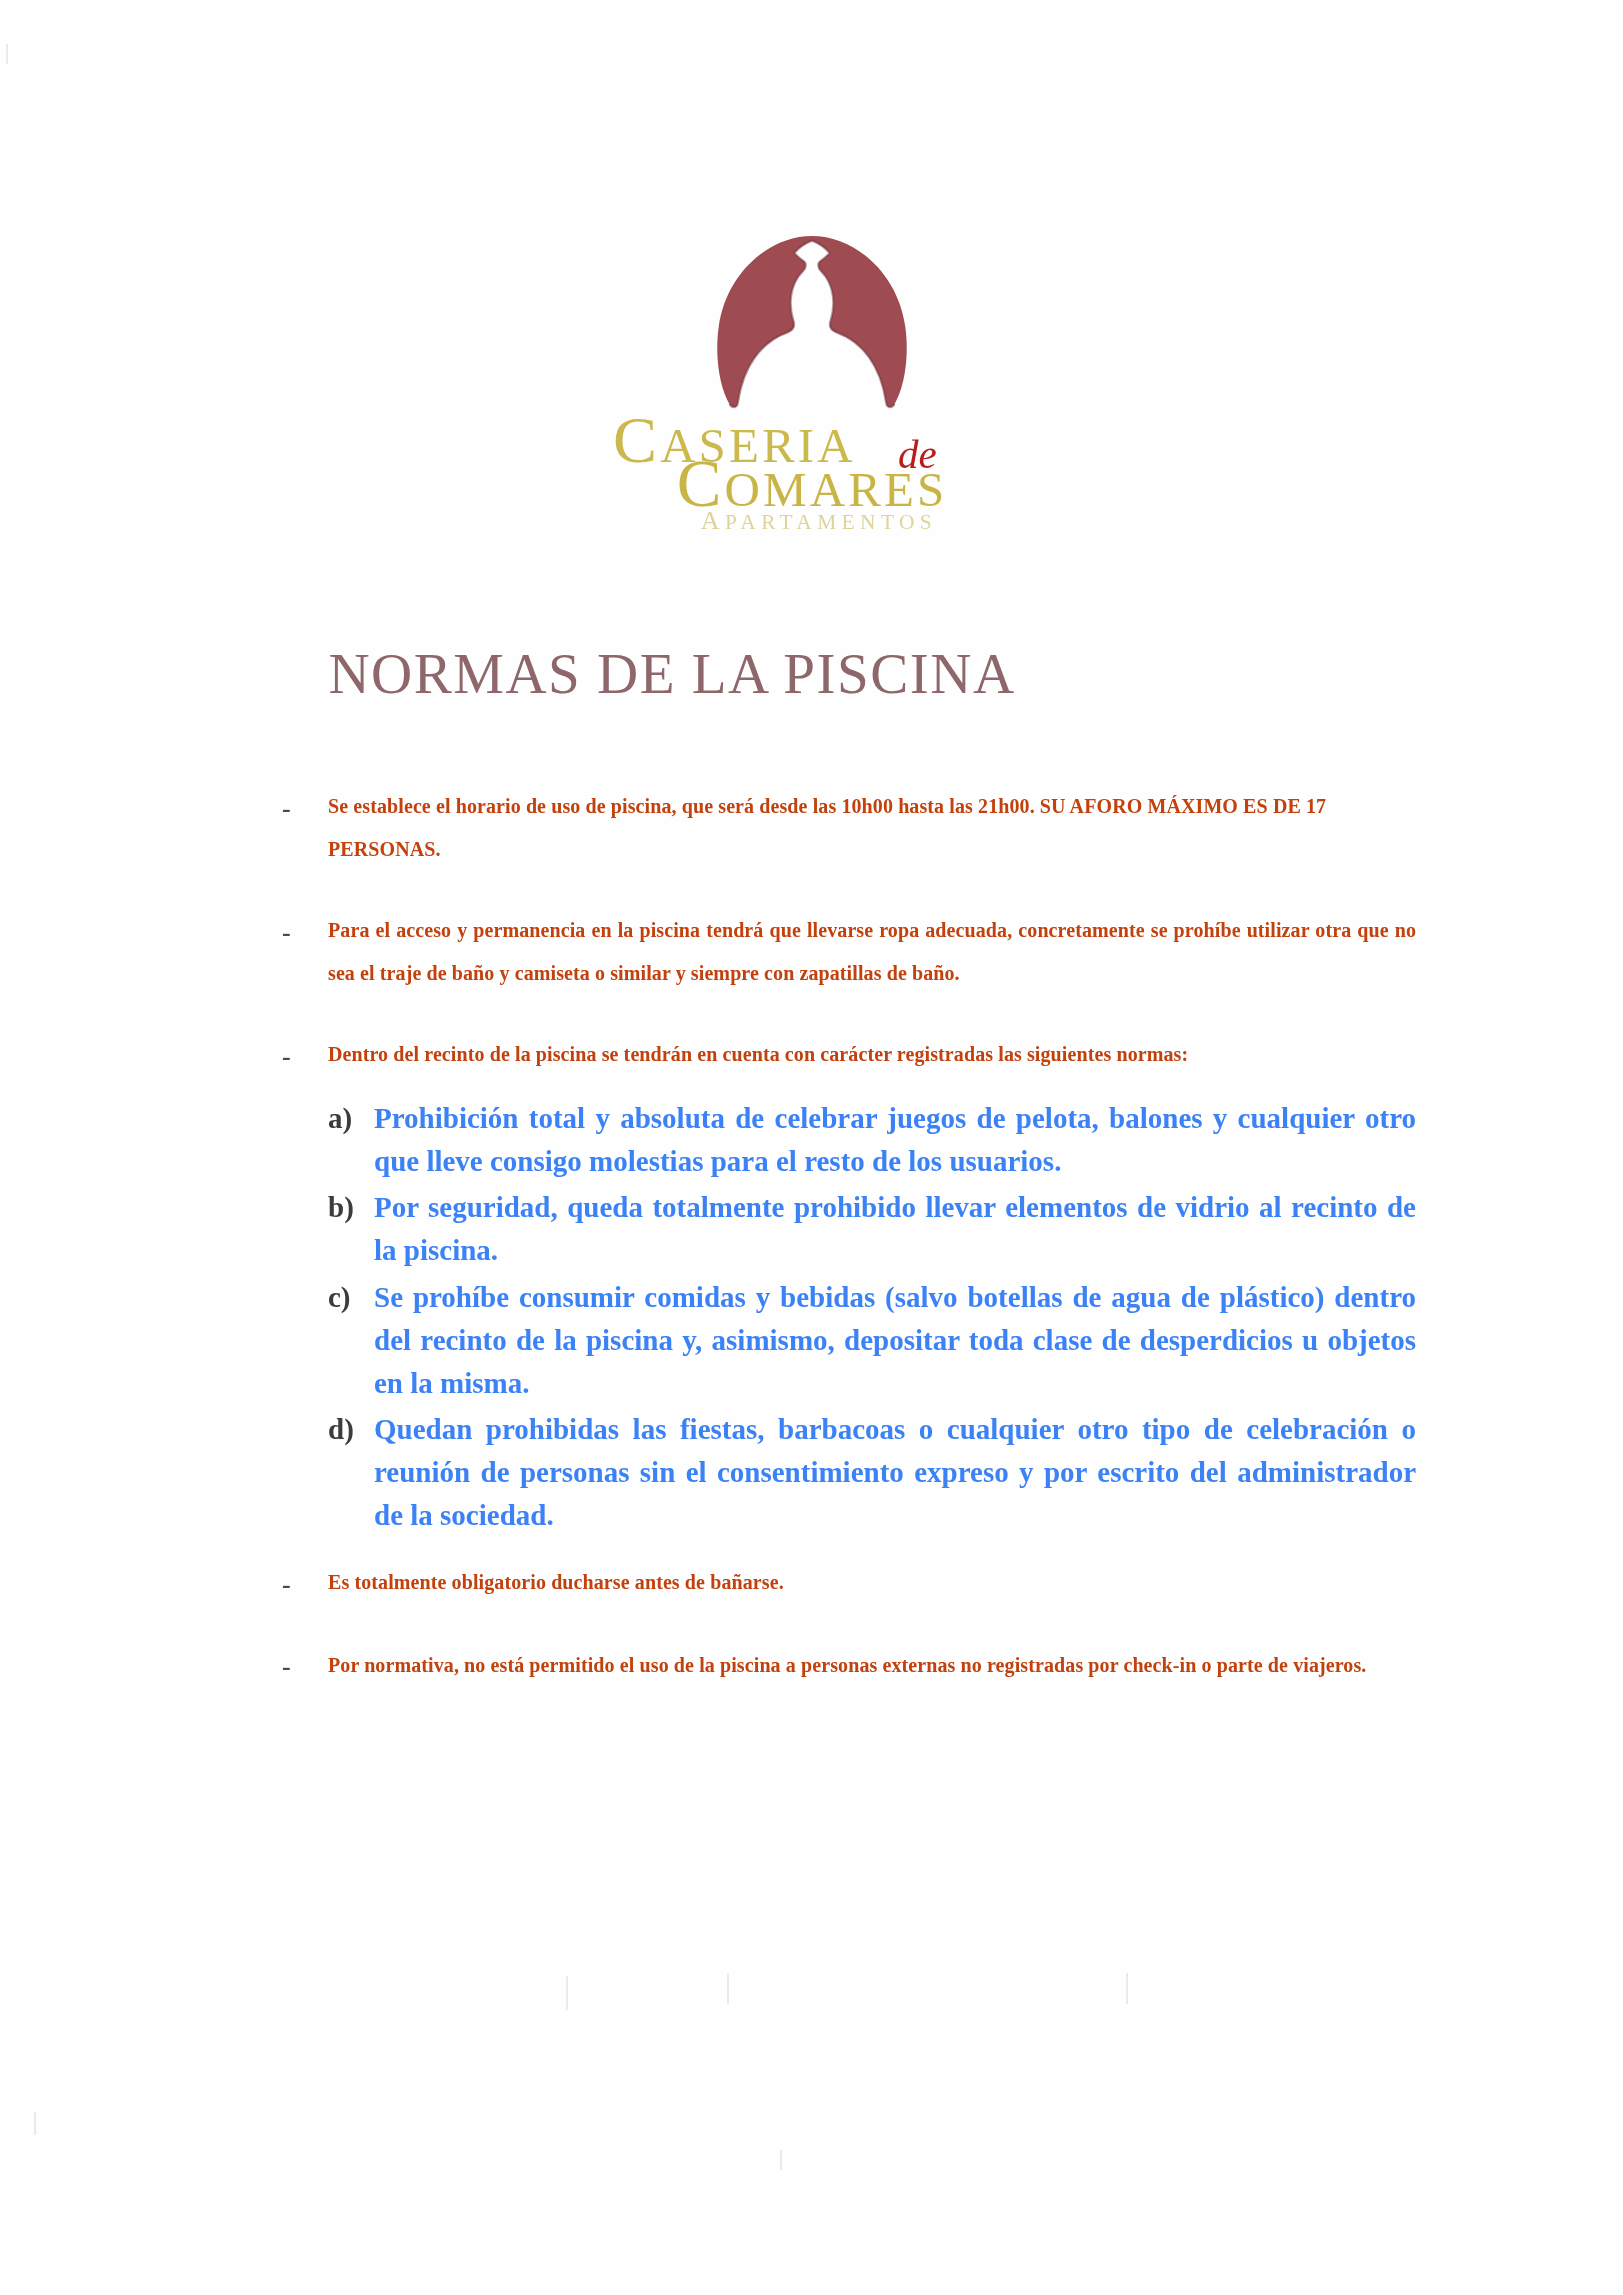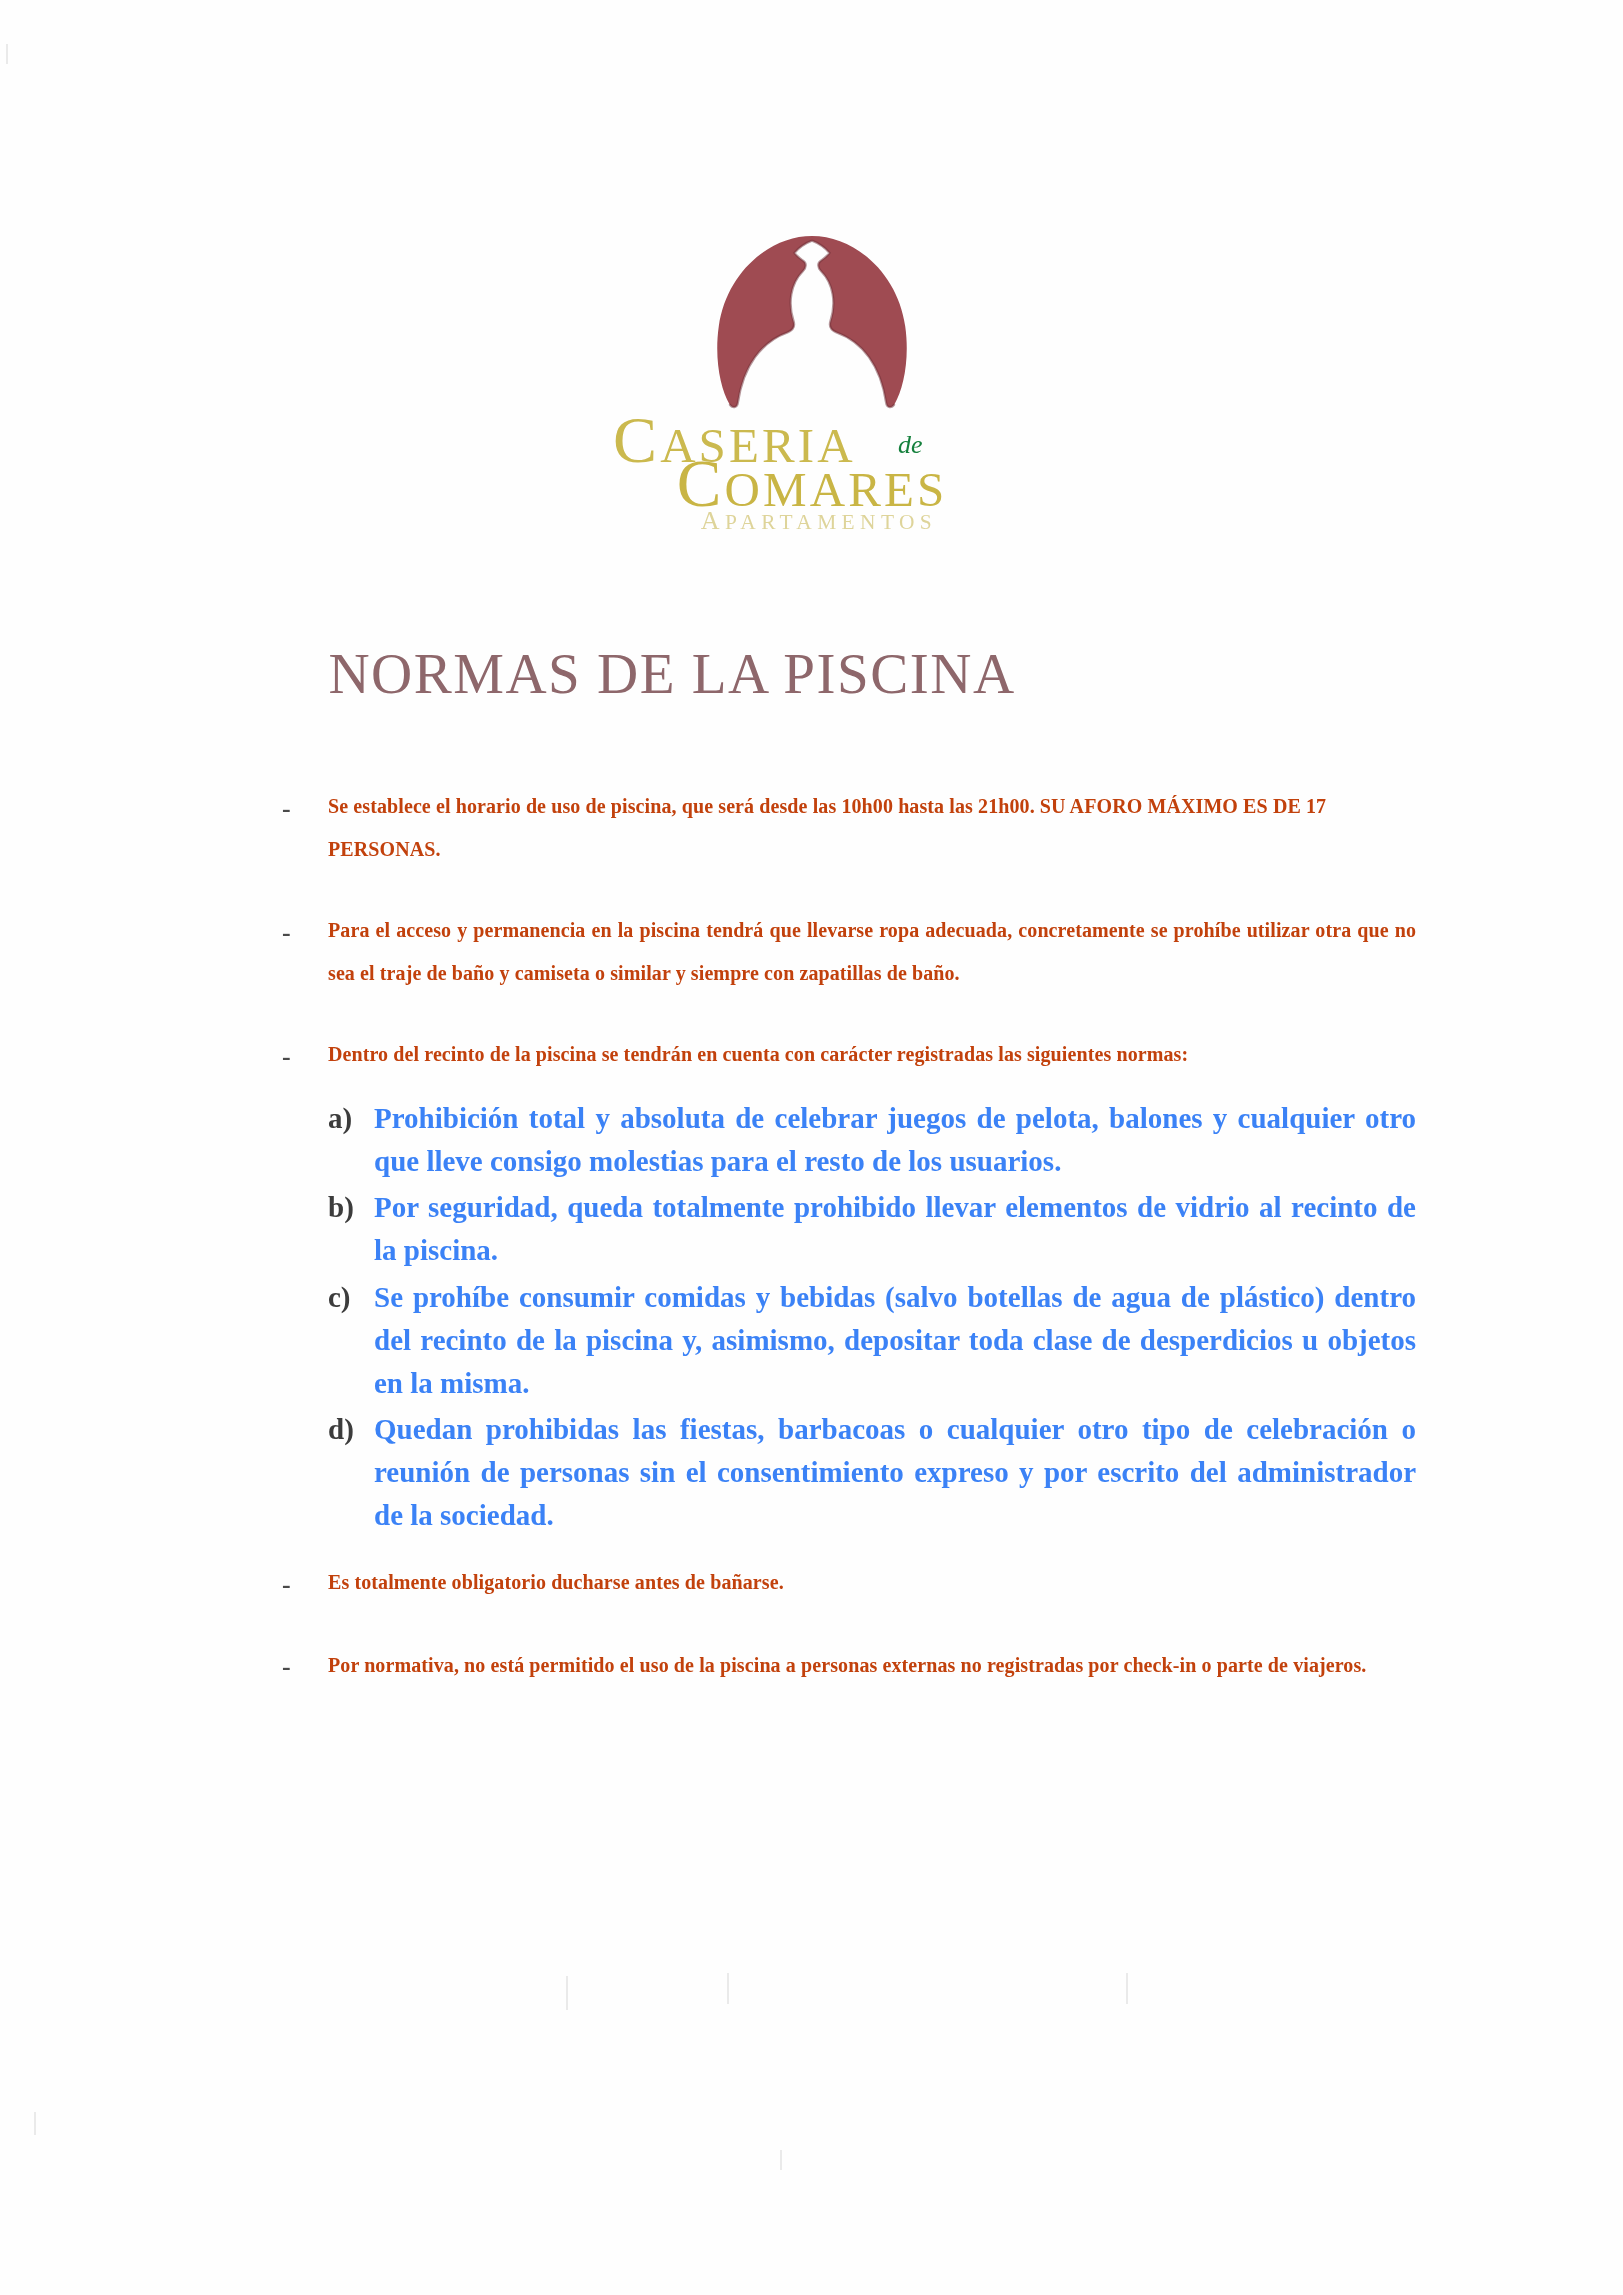--- a/index.html
+++ b/index.html
@@ -63,22 +63,22 @@
     font-size: 49px;
     letter-spacing: 3.1px;
     color: #cbb94e;
     line-height: 1;
   }
   .wm-caseria .cap { font-size: 66px; }
 
   .wm-de {
     font-family: "Liberation Serif", "DejaVu Serif", serif;
     font-style: italic;
-    font-size: 26px;
-    color: #15803d;
+    font-size: 41px;
+    color: #b91c1c;
     position: absolute;
     left: 285px;
     top: 23px;
   }
 
   .wm-line2 {
     position: absolute;
     left: 0;
     top: 43px;
     width: 398px;

